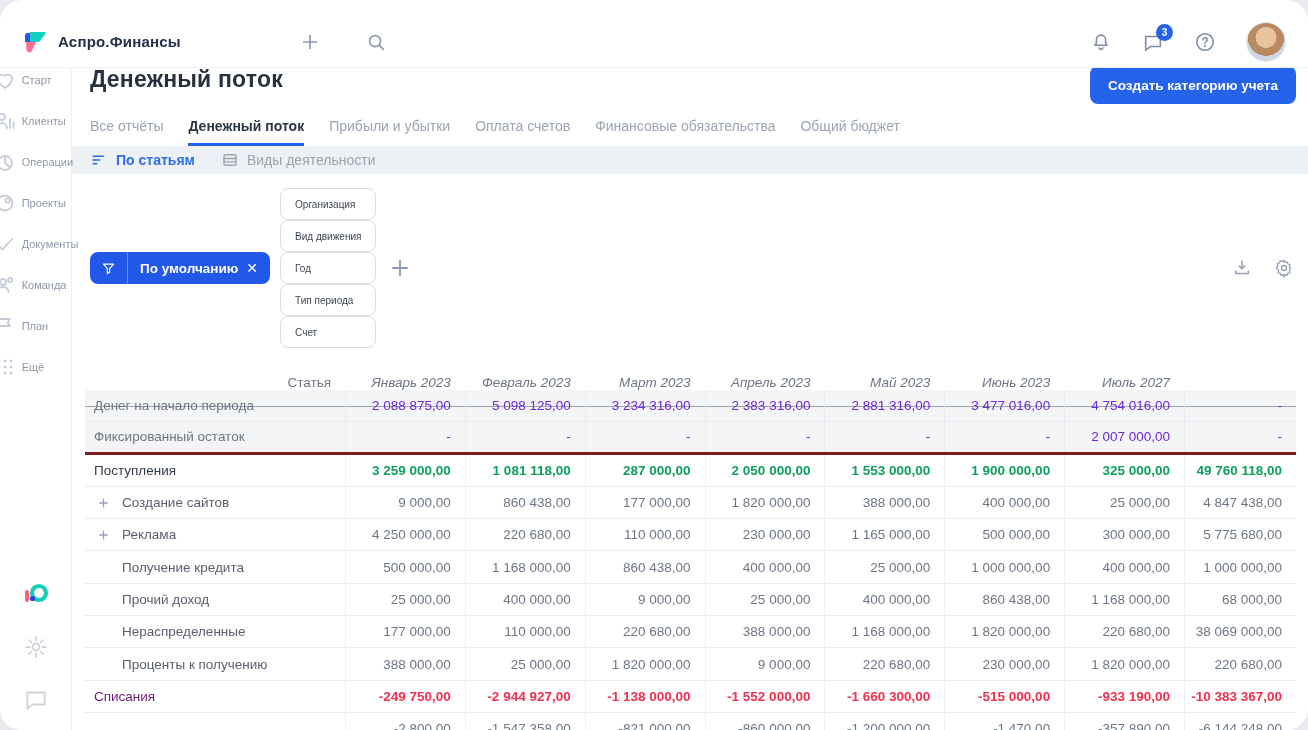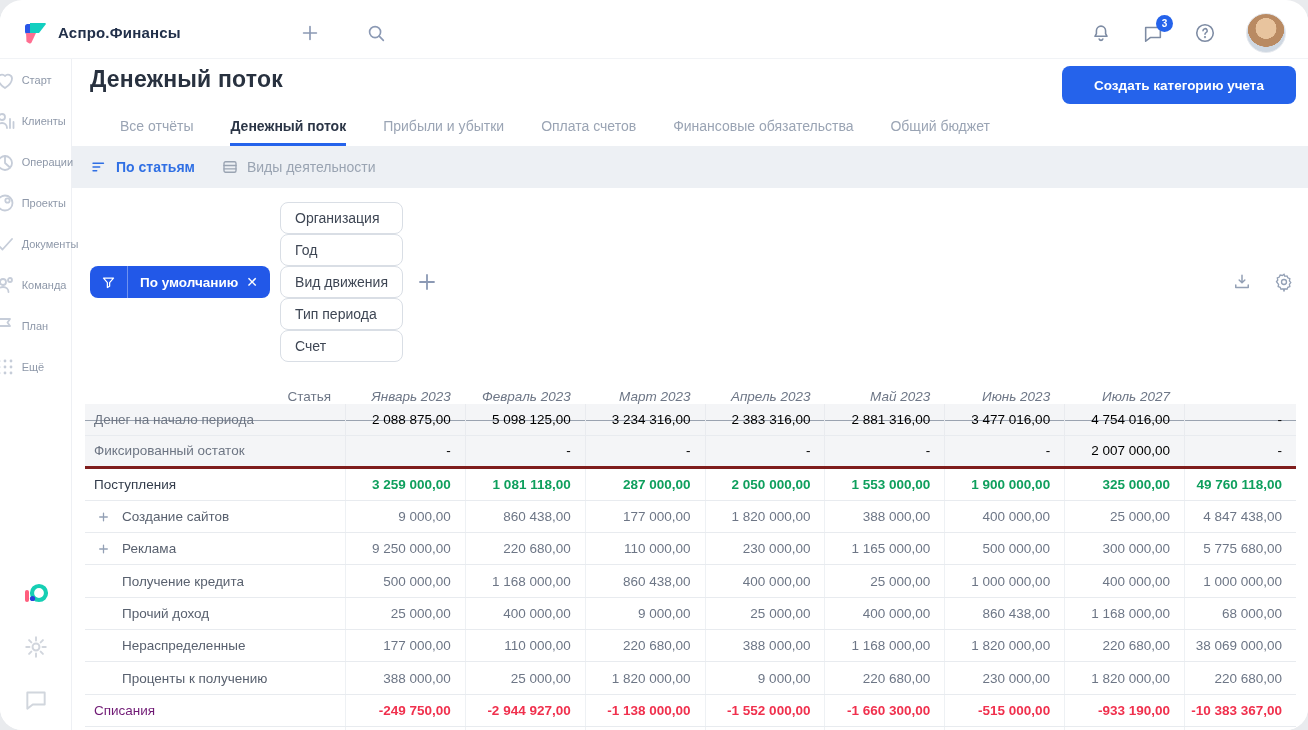--- a/index.html
+++ b/index.html
@@ -1,20 +1,20 @@
 <!DOCTYPE html>
 <html lang="ru"><head>
 <meta charset="utf-8">
 <style>
   * { margin:0; padding:0; box-sizing:border-box; }
   html,body { width:1308px; height:730px; background:#e9ebee; font-family:"Liberation Sans","DejaVu Sans",sans-serif; }
   .window { position:relative; width:1308px; height:730px; background:#fff; border-radius:22px; overflow:hidden; }
 
   
-  .topbar { position:absolute; top:7px; left:0; right:0; height:52px; background:#fff; display:flex; align-items:center; padding:0 22px; border-bottom:1px solid #f1f3f6; z-index:5; }
+  .topbar { position:absolute; top:16px; left:0; right:0; height:52px; background:#fff; display:flex; align-items:center; padding:0 22px; border-bottom:1px solid #f1f3f6; z-index:5; }
   .logo-wrap { display:flex; align-items:center; gap:10px; }
   .logo-mark { width:26px; height:26px; }
   .app-name { font-size:15px; font-weight:bold; color:#22304a; letter-spacing:.2px; }
   .topbar-actions { display:flex; align-items:center; gap:44px; margin-left:118px; color:#8b99b4; }
   .tb-icon { width:22px; height:22px; color:#8b99b4; cursor:pointer; }
   .topbar-right { margin-left:auto; display:flex; align-items:center; gap:30px; }
   .tb-right-icon { width:22px; height:22px; color:#7d8ba3; cursor:pointer; position:relative; }
   .badge { position:absolute; top:-7px; right:-9px; min-width:17px; height:17px; border-radius:9px; background:#2563eb; color:#fff; font-size:10px; font-weight:bold; display:flex; align-items:center; justify-content:center; padding:0 4px; }
   .avatar { width:40px; height:40px; border-radius:50%; background:radial-gradient(circle at 50% 38%, #e8c49e 0 34%, #b98a62 35% 60%, #cfd8e2 61%); border:1px solid #e6e9ee; cursor:pointer; }
 
@@ -25,57 +25,57 @@
   .side-label { font-size:11px; color:#8e98a9; }
   .side-bottom { margin-top:auto; display:flex; flex-direction:column; align-items:center; gap:26px; }
   .side-bottom .side-icon { width:26px; height:26px; }
   .dim { opacity:.45; }
 
   
   .main { position:absolute; top:52px; left:72px; right:0; bottom:0; background:#fff; }
   .page-head { padding:14px 12px 0 18px; }
   .title-row { display:flex; align-items:flex-start; justify-content:space-between; }
   .page-title { font-size:23px; font-weight:600; color:#28313f; letter-spacing:.2px; }
-  .create-btn { background:#2563eb; color:#fff; border:none; border-radius:8px; height:38px; padding:0 32px; font-size:13.5px; font-weight:600; font-family:inherit; cursor:pointer; }
-  .tabs { display:flex; gap:37px; margin-top:14px;margin-left:30px; }
+  .create-btn { background:#2563eb; color:#fff; border:none; border-radius:8px; height:38px; padding:0 18px; font-size:13.5px; font-weight:600; font-family:inherit; cursor:pointer; }
+  .tabs { display:flex; gap:25px; margin-top:14px; }
   .tab { font-size:14px; color:#9aa4b4; padding-bottom:9px; cursor:pointer; border-bottom:3px solid transparent; }
   .tab.active { color:#2b3546; font-weight:600; border-bottom-color:#2563eb; }
 
-  .view-band { background:#edf0f4; height:42px; display:flex; align-items:center; gap:26px; padding:8px 18px; }
+  .view-band { background:#edf0f4; height:28px; display:flex; align-items:center; gap:26px; padding:8px 18px; }
   .view-tab { display:flex; align-items:center; gap:8px; font-size:14px; color:#9aa4b2; cursor:pointer; }
   .view-tab .vicon { width:18px; height:18px; color:#9aa4b2; }
   .view-tab.active { color:#2f6fe4; font-weight:600; }
   .view-tab.active .vicon { color:#2f6fe4; }
 
   
   .filter-row { display:flex; align-items:center; padding:14px 12px 0 18px; }
   .pill { display:flex; align-items:center; height:32px; background:#2258e8; border-radius:8px; color:#fff; font-size:13.5px; cursor:pointer; overflow:hidden; }
   .pill .funnel-seg { display:flex; align-items:center; justify-content:center; width:38px; height:100%; border-right:1px solid rgba(255,255,255,.35); }
   .pill .funnel-seg svg { width:15px; height:15px; }
   .pill .pill-label { padding:0 8px 0 12px; font-weight:600; }
   .pill .close-x { padding-right:12px; font-size:14px; font-weight:600; cursor:pointer; }
-  .chip { height:32px; display:flex; align-items:center; padding:0 14px; border:1px solid #d9dee5; border-radius:8px; background:#fff; font-size:14px; color:#3e4654; margin-left:10px; cursor:pointer; }
+  .chip { height:32px; display:flex; align-items:center; padding:0 14px; border:1px solid #d9dee5; border-radius:8px; background:#fff; font-size:10px; color:#3e4654; margin-left:10px; cursor:pointer; }
   .add-chip { margin-left:12px; width:24px; height:24px; color:#8b99b4; cursor:pointer; }
   .filter-right { margin-left:auto; display:flex; align-items:center; gap:22px; padding-right:2px; }
   .filter-right .tool-icon { width:20px; height:20px; color:#93a0b5; cursor:pointer; }
 
   
   .table { margin:10px 12px 0 13px; }
   .trow { display:grid; grid-template-columns:260px repeat(7,1fr) 112px; align-items:stretch; }
   .thead { height:32px; }
   .thead .cell { font-size:13.5px; border-bottom:1px solid #9aa3b0; }
   .col-article { color:#8d97a6; justify-content:flex-start; padding-left:9px; }
   .col-month { color:#3b79d2; cursor:pointer;font-style:italic; }
   .col-saldo { color:#323b4a;margin-top:48px; }
   .cell { display:flex; align-items:center; justify-content:flex-end; padding:0 14px 0 8px; font-size:13.5px; color:#6d7686; white-space:nowrap; overflow:hidden; }
   .brow { height:32.3px; border-bottom:1px solid #e8ebef; background:#fff; }
   .brow .cell { border-left:1px solid #eef1f4; }
   .brow .cell:first-child { border-left:none; justify-content:flex-start; color:#59616f; padding-left:9px; position:relative; }
   .brow.muted { background:#f4f5f7; }
-  .brow.muted .cell { color:#000000; border-left-color:#e9ebef; }
+  .brow.muted .cell { color:#6d28d9; border-left-color:#e9ebef; }
   .brow.muted .cell:first-child { color:#6d7583; }
   .brow.block-end { border-bottom:3px solid #7f1d1d; }
   .brow.income .cell { color:#0e9f5d; font-weight:bold; }
   .brow.income .cell:first-child { color:#333c4b; font-weight:normal; }
   .brow.expense .cell { color:#f0304d; font-weight:bold; }
   .brow.expense .cell:first-child { color:#701a75; font-weight:normal; }
   .indent1 .cell:first-child { padding-left:37px; }
   .plus { position:absolute; left:12px; top:50%; transform:translateY(-50%); width:13px; height:13px; color:#93a0b5; cursor:pointer; }
 </style>
 </head>
@@ -239,22 +239,22 @@
         <span class="funnel-seg">
           <svg viewBox="0 0 24 24" fill="none" stroke="#fff" stroke-width="2" stroke-linejoin="round">
               <path d="M4 5h16l-6.2 7.2V18l-3.6 2v-7.8z"></path>
             </svg>
         </span>
         <span class="pill-label">По умолчанию</span>
         <span class="close-x">✕</span>
       </div>
       <span id="chips">
           <span class="chip">Организация</span>
+          <span class="chip">Вид движения</span>
           <span class="chip">Год</span>
-          <span class="chip">Вид движения</span>
           <span class="chip">Тип периода</span>
           <span class="chip">Счет</span>
         </span>
       <svg class="add-chip" viewBox="0 0 24 24" fill="none" stroke="currentColor" stroke-width="1.8" stroke-linecap="round">
           <path d="M12 5v14M5 12h14"></path>
         </svg>
       <div class="filter-right">
         <svg class="tool-icon" viewBox="0 0 24 24" fill="none" stroke="currentColor" stroke-width="1.8" stroke-linecap="round" stroke-linejoin="round">
             <path d="M12 4v9M12 13l-3.4-3.4M12 13l3.4-3.4M4.5 15.5v3h15v-3"></path>
           </svg>
@@ -333,21 +333,21 @@
             <div class="cell">25 000,00</div>
             <div class="cell saldo">4 847 438,00</div>
           </div>
           <div class="trow brow  indent1">
             <div class="cell">
               <span class="plus"><svg viewBox="0 0 24 24" fill="none" stroke="currentColor" stroke-width="2.4" stroke-linecap="round">
                   <path d="M12 5v14M5 12h14"></path>
                 </svg></span>
               <span>Реклама</span>
             </div>
-            <div class="cell">9 250 000,00</div>
+            <div class="cell">4 250 000,00</div>
             <div class="cell">220 680,00</div>
             <div class="cell">110 000,00</div>
             <div class="cell">230 000,00</div>
             <div class="cell">1 165 000,00</div>
             <div class="cell">500 000,00</div>
             <div class="cell">300 000,00</div>
             <div class="cell saldo">5 775 680,00</div>
           </div>
           <div class="trow brow  indent1">
             <div class="cell">

